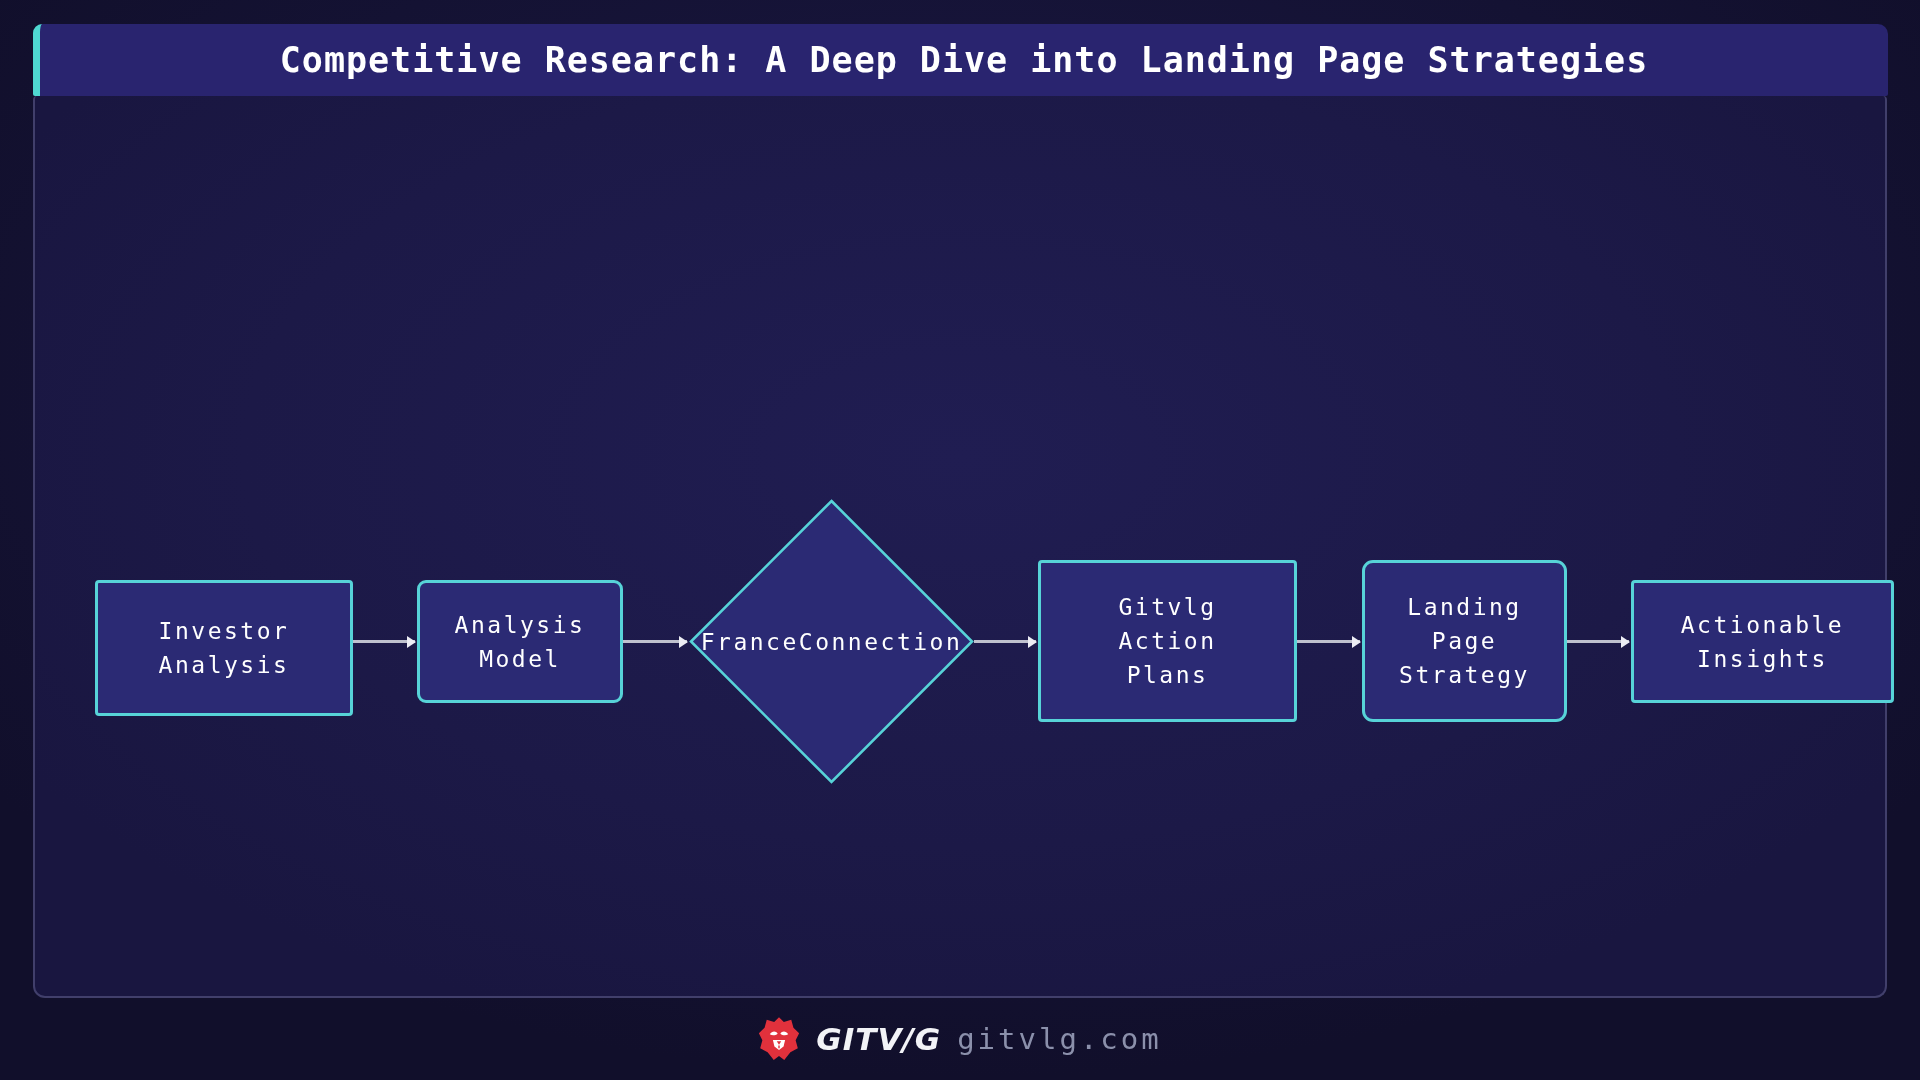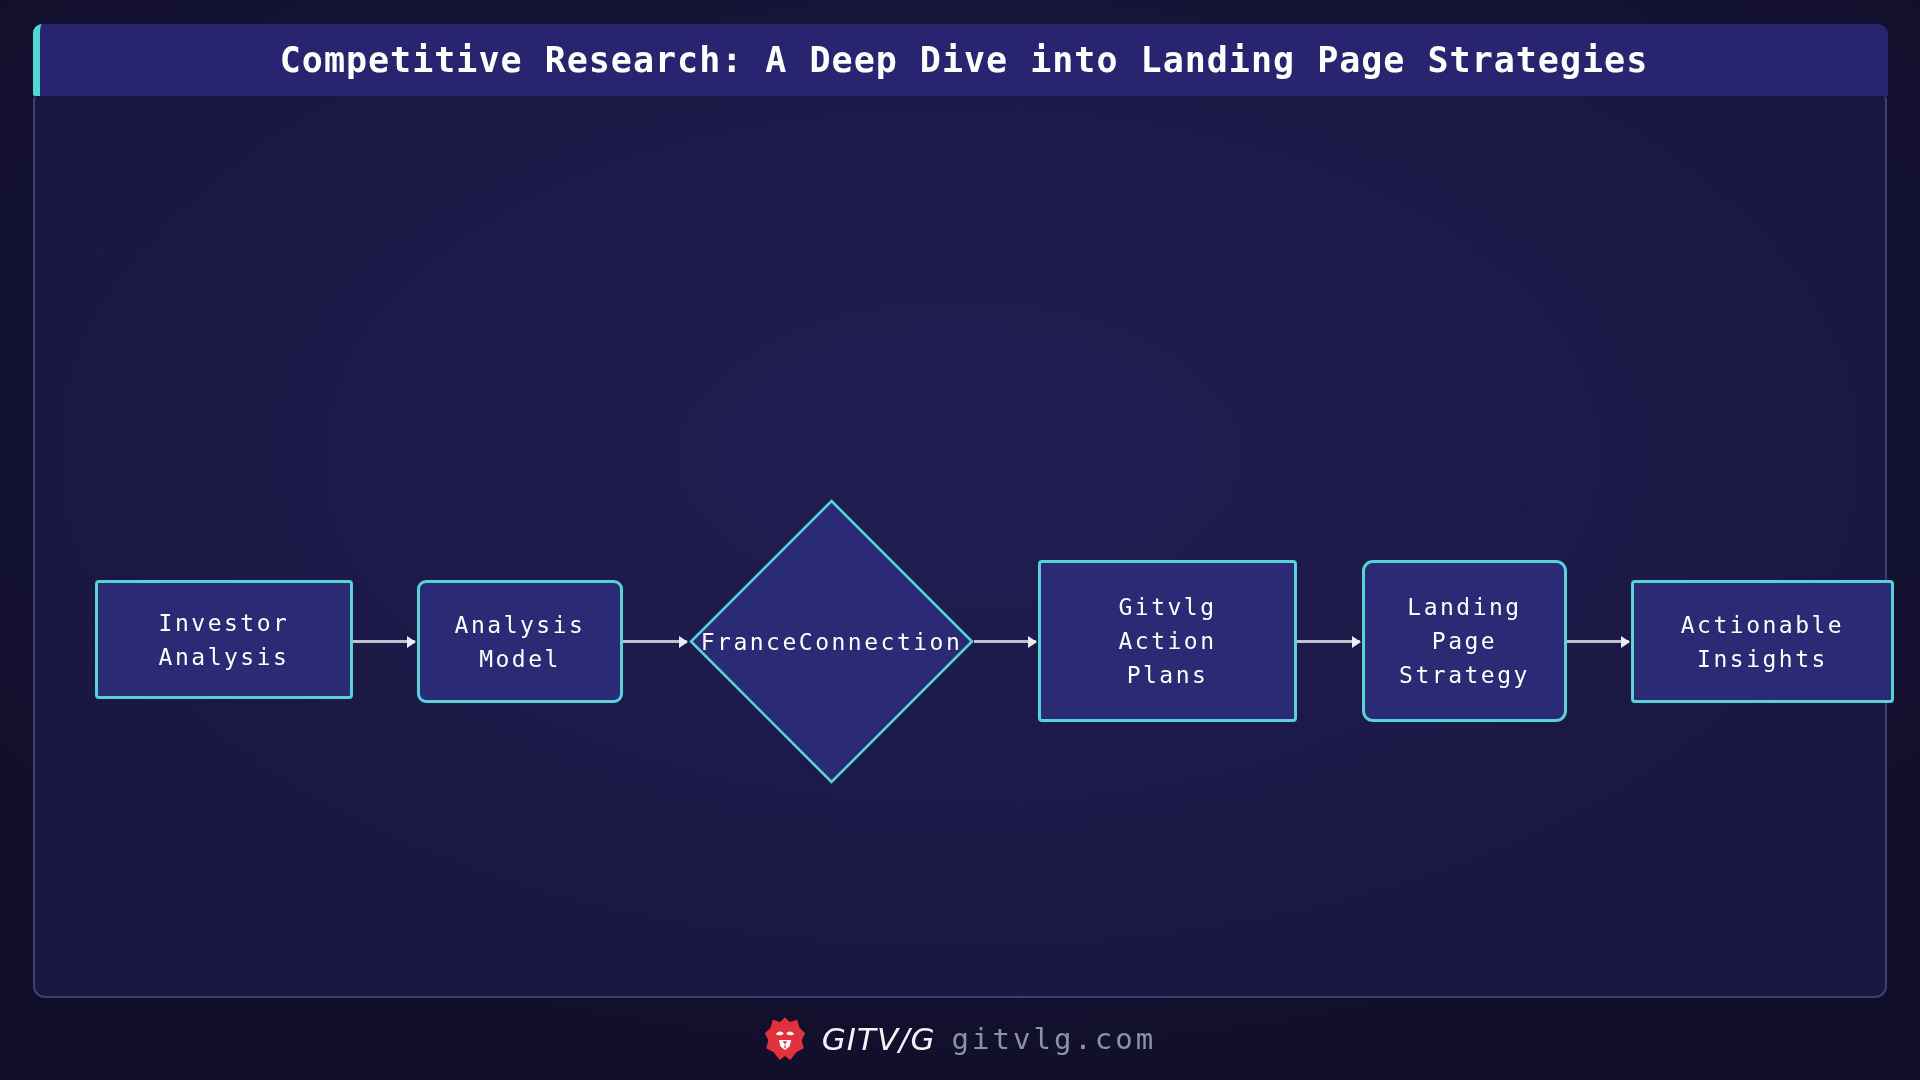--- a/index.html
+++ b/index.html
@@ -50,21 +50,21 @@
     display: flex; flex-direction: column;
     align-items: center; justify-content: center;
     color: #ffffff;
     font-size: 23px;
     letter-spacing: 2.5px;
     line-height: 34px;
     text-align: center;
   }
   .node span { display: block; }
 
-  .n-investor  { left:  60px; top: 484px; width: 258px; height: 119px; border-radius: 4px; }
+  .n-investor  { left:  60px; top: 484px; width: 258px; height: 136px; border-radius: 4px; }
   .n-business  { left: 382px; top: 484px; width: 206px; height: 123px; border-radius: 9px; }
   .n-gitvlg    { left: 1003px; top: 464px; width: 259px; height: 162px; border-radius: 4px; }
   .n-landing   { left: 1327px; top: 464px; width: 205px; height: 162px; border-radius: 11px; align-items: center; }
   .n-insights  { left: 1596px; top: 484px; width: 263px; height: 123px; border-radius: 4px; }
 
   
   .diamond-wrap {
     position: absolute;
     left: 654px; top: 403px;
     width: 285px; height: 285px;
@@ -105,21 +105,21 @@
   .footer {
     position: absolute;
     left: 0; top: 998px;
     width: 1920px; height: 82px;
     display: flex; align-items: center; justify-content: center;
     gap: 16px;
   }
   .brand {
     color: #f2f3f7;
     font-family: "DejaVu Sans", sans-serif;
-    font-weight: normal;
+    font-weight: bold;
     font-style: italic;
     font-size: 31px;
     letter-spacing: 1px;
   }
   .site {
     color: #8b90ab;
     font-family: "DejaVu Sans Mono", monospace;
     font-size: 29px;
     letter-spacing: 3px;
   }

